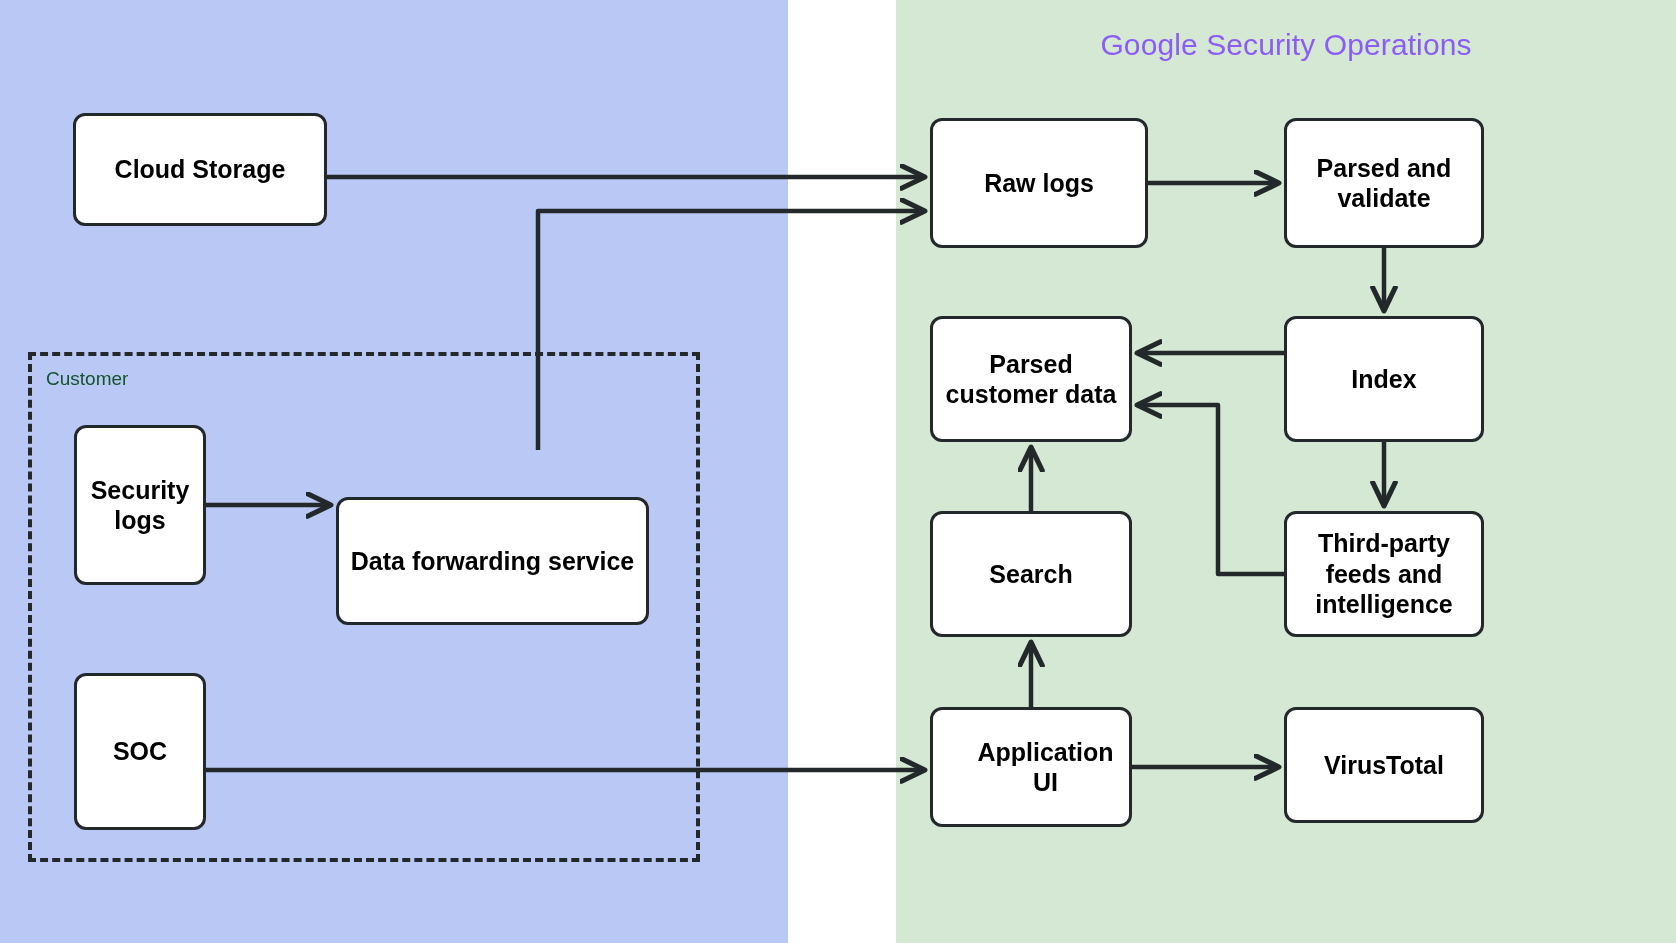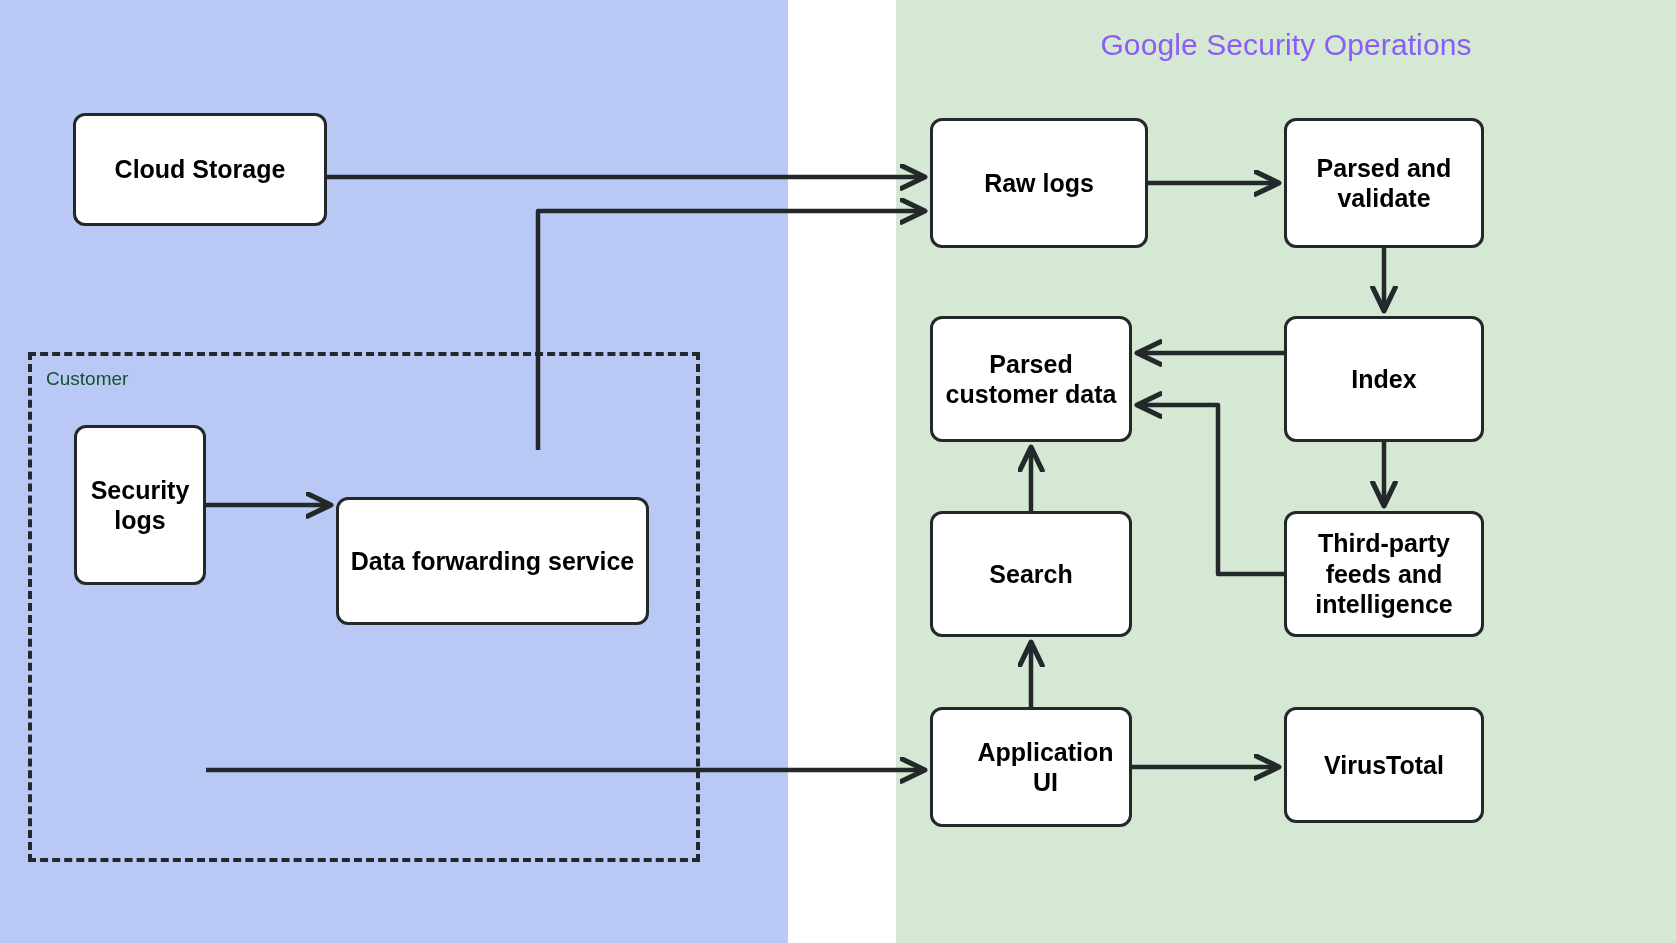--- a/index.html
+++ b/index.html
@@ -120,20 +120,21 @@
       <path d="M1132,767 L1278,767" marker-end="url(#arrowhead)"></path>
     </g>
   </svg>
 
   <div class="node" style="left:73px;  top:113px;  width:254px; height:113px;">Cloud Storage</div>
 
   <div class="node" style="left:74px;  top:425px;  width:132px; height:160px;">Security logs</div>
 
   <div class="node" style="left:336px; top:450px;  width:313px; height:128px;margin-top:47px;">Data forwarding service</div>
 
+  <div class="node" style="left:74px;  top:673px;  width:132px; height:157px;">SOC</div>
 
   <div class="node" style="left:930px; top:118px;  width:218px; height:130px;">Raw logs</div>
 
   <div class="node" style="left:1284px; top:118px; width:200px; height:130px;">Parsed and validate</div>
 
   <div class="node" style="left:1284px; top:316px; width:200px; height:126px;">Index</div>
 
   <div class="node" style="left:930px; top:316px;  width:202px; height:126px;">Parsed customer data</div>
 
   <div class="node" style="left:930px; top:511px;  width:202px; height:126px;">Search</div>

